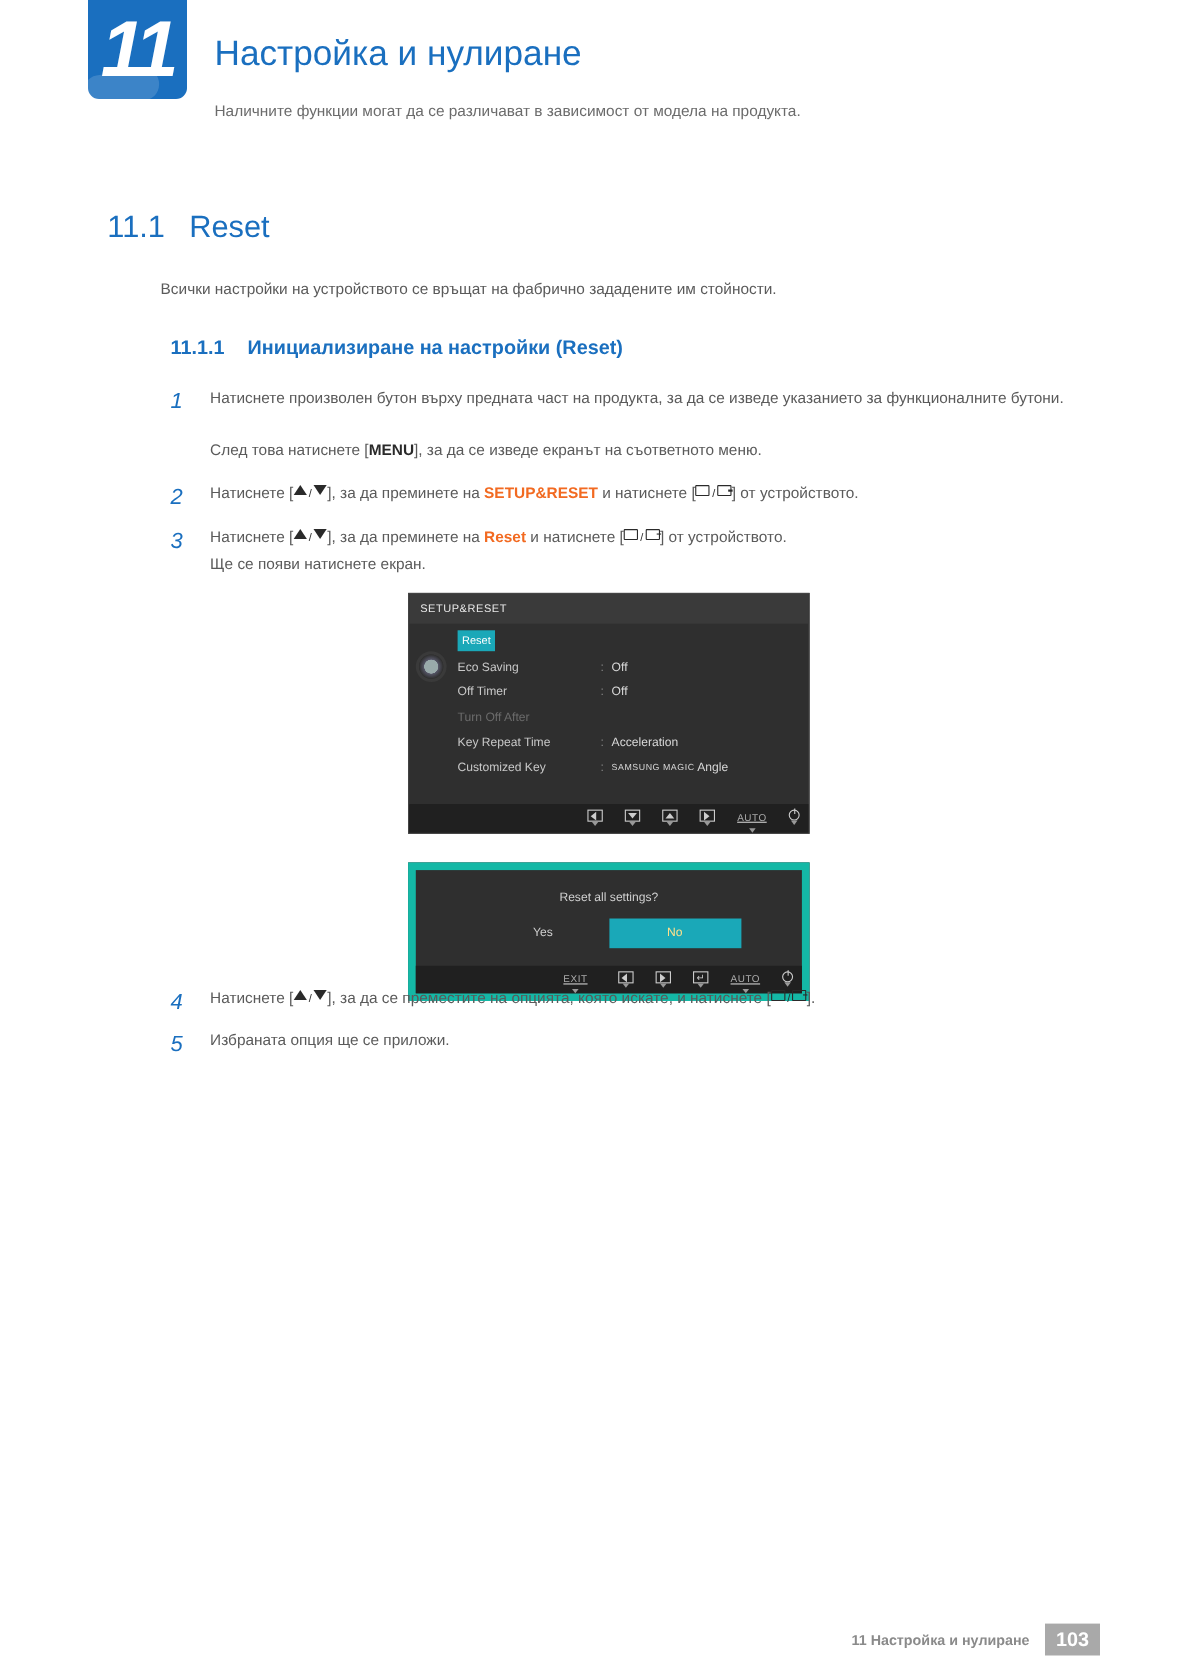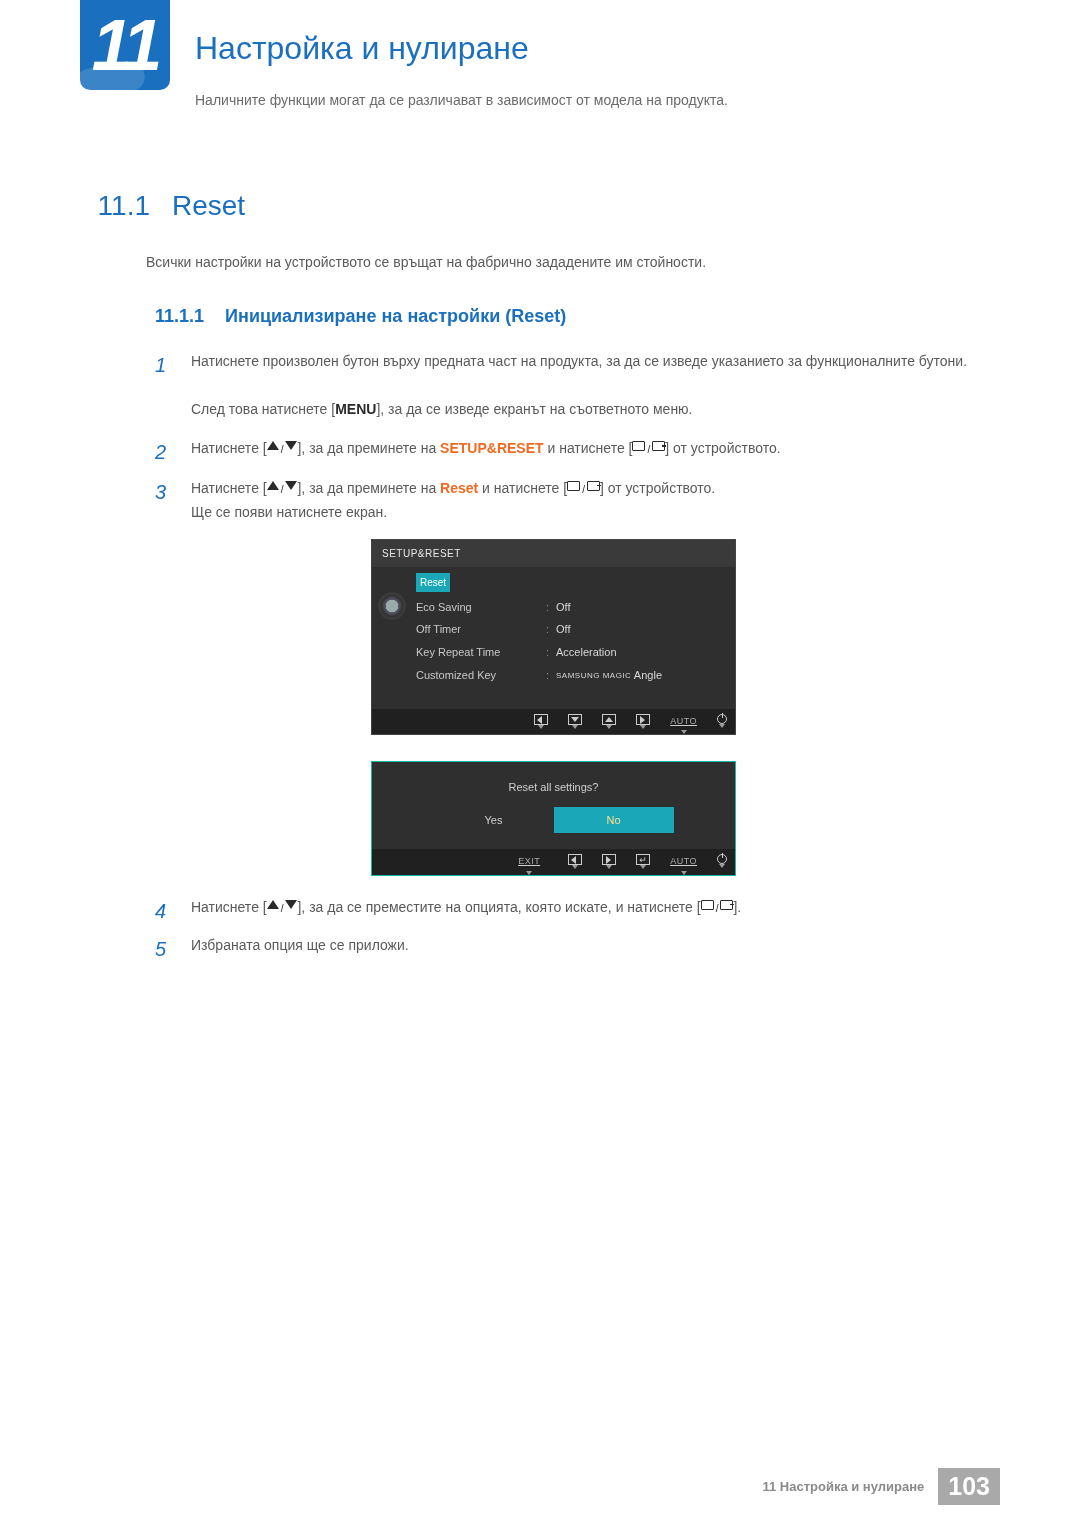--- a/index.html
+++ b/index.html
@@ -66,37 +66,37 @@
   .osd-foot .btnico.t-r::after { content:""; position:absolute; top:1px; left:3px; width:0;height:0;
       border-top:4px solid transparent;border-bottom:4px solid transparent;border-left:5px solid #ccc; }
   .osd-foot .btnico.t-e::after { content:"↵"; position:absolute; top:-2px; left:2px; font-size:9px; color:#ccc; }
   .osd-foot .txt { font-size:9px; color:#aaa; letter-spacing:.5px; }
   .osd-foot .pwr { width:10px; height:10px; border:1.2px solid #ccc; border-radius:50%; position:relative; }
   .osd-foot .pwr::after { content:""; position:absolute; top:-2px; left:4px; width:1.2px; height:5px; background:#ccc; }
   .osd-foot > * { position:relative; }
   .osd-foot > *::before { content:""; position:absolute; bottom:-5px; left:50%; transform:translateX(-50%);
       width:0;height:0;border-left:3px solid transparent;border-right:3px solid transparent;border-top:4px solid #999; }
 
-  .osd2 { width:365px; background:#2f2f2f; border:1px solid #14b8a6; color:#cfcfcf; font-size:11px; margin-top:26px; }
+  .osd2 { width:365px; background:#2f2f2f; border:7px solid #14b8a6; color:#cfcfcf; font-size:11px; margin-top:26px; }
   .osd2-q { text-align:center; padding:16px 0 10px; }
   .osd2-btns { display:flex; justify-content:center; gap:0; padding-bottom:16px; }
   .osd2-btns .b { width:120px; text-align:center; padding:4px 0; font-size:11px; }
   .osd2-btns .b.sel { background:#1aa8b8; color:#ffe08a; }
   .osd2 .osd-foot .exit { font-size:9px; color:#aaa; letter-spacing:.5px; margin-right:8px; }
 
   
   .steps-cont { position:absolute; left:155px; top:896px; width:820px; list-style:none; }
   .steps-cont > li { position:relative; padding-left:36px; margin-bottom:14px; font-size:14px; color:#5a5a5a; line-height:1.7; }
   .steps-cont > li > .num { position:absolute; left:0; top:-2px; color:#1a6fbf; font-style:italic; font-size:20px; }
 
   
   .footer { position:absolute; bottom:22px; right:80px; display:flex; align-items:center; gap:14px; }
   .footer .crumb { color:#8a8a8a; font-size:13px; font-weight:600; }
   .footer .crumb .n { color:#8a8a8a; }
-  .footer .pg { background:#a9a9a9; color:#fff; font-size:25px; font-weight:700; padding:4px 10px; }
+  .footer .pg { background:#a9a9a9; color:#fff; font-size:18px; font-weight:700; padding:4px 10px; }
 </style>
 </head>
 <body>
 
 <div class="page">
 
   <div class="chapnum-box">11</div>
   <div class="chap-title">Настройка и нулиране</div>
   <div class="chap-sub">Наличните функции могат да се различават в зависимост от модела на продукта.</div>
 
@@ -152,20 +152,25 @@
               <div class="osd-row">
                   <span class="lbl">Eco Saving</span>
                   <span class="col">:</span>
                   <span class="val">Off</span>
                 </div>
               <div class="osd-row">
                   <span class="lbl">Off Timer</span>
                   <span class="col">:</span>
                   <span class="val">Off</span>
                 </div>
+              <div class="osd-row dim">
+                  <span class="lbl">Turn Off After</span>
+                  <span class="col"></span>
+                  <span class="val"></span>
+                </div>
               <div class="osd-row">
                   <span class="lbl">Key Repeat Time</span>
                   <span class="col">:</span>
                   <span class="val">Acceleration</span>
                 </div>
               <div class="osd-row">
                   <span class="lbl">Customized Key</span>
                   <span class="col">:</span>
                   <span class="val"><span class="magic">SAMSUNG
 MAGIC</span> <span>Angle</span></span>

